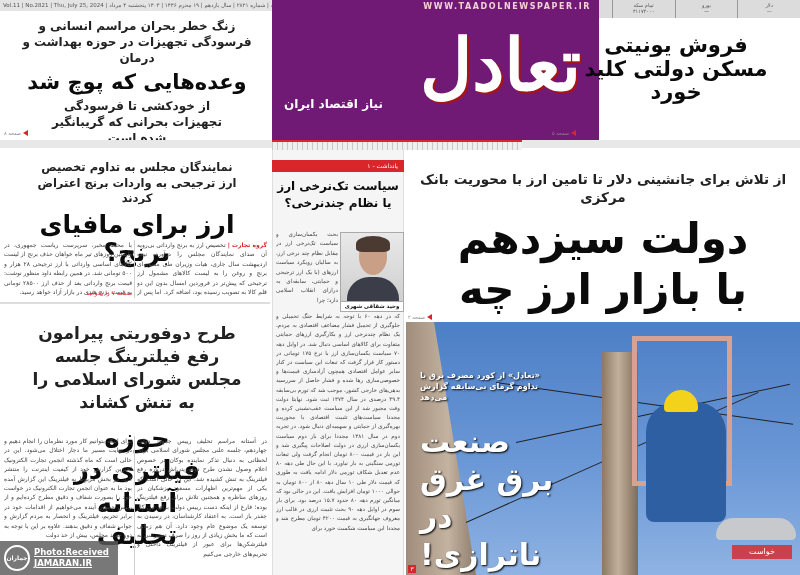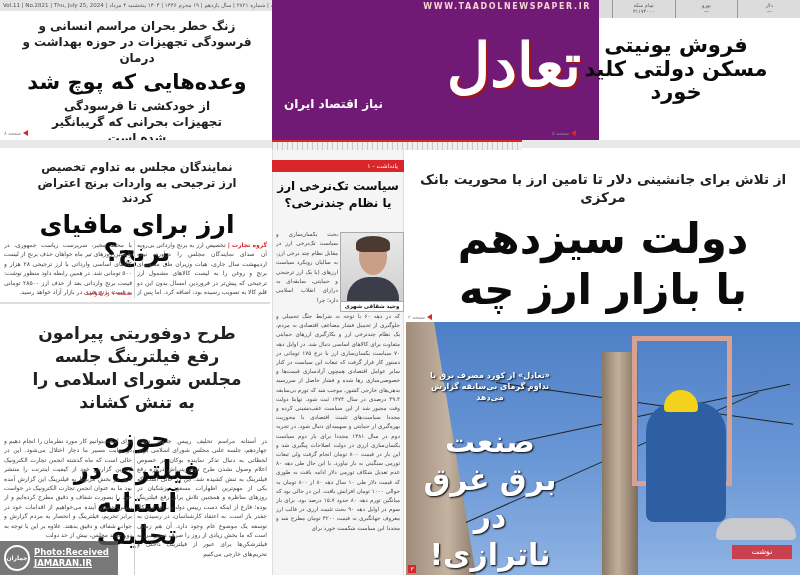--- a/index.html
+++ b/index.html
@@ -7,21 +7,21 @@
   body { font-family: "DejaVu Sans", sans-serif; color: #111; position: relative; direction: ltr; }
 
   .topbar { position: absolute; left: 0; top: 0; width: 800px; height: 11px; background: #e4e4e4; }
   .date-bar { position: absolute; left: 0; top: 0; width: 282px; height: 11px; font-size: 5.5px; line-height: 11px; color: #555; white-space: nowrap; overflow: hidden; padding-left: 3px; }
   .indices { position: absolute; left: 550px; top: 0; width: 250px; height: 18px; background: #dcdcdc; display: flex; }
   .index { flex: 1; border-left: 1px solid #999; text-align: center; font-size: 5px; line-height: 6px; color: #555; padding-top: 2px; direction: rtl; }
   .index:first-child { border-left: none; }
 
   .masthead { position: absolute; left: 272px; top: 0; width: 327px; height: 140px; background: #701a75; overflow: hidden; }
   .site-url { position: absolute; top: 2px; right: 8px; font-size: 8px; letter-spacing: 1.6px; color: #f2d3d3; font-weight: bold; }
-  .logo { position: absolute; right: 18px; top: 10px; font-family: "DejaVu Serif", serif; font-size: 60px; font-weight: bold; color: #fff; direction: rtl; line-height: 110px; text-shadow: 2px 2px 0 #a41418; }
+  .logo { position: absolute; right: 18px; top: 10px; font-family: "DejaVu Serif", serif; font-size: 72px; font-weight: bold; color: #fff; direction: rtl; line-height: 110px; text-shadow: 2px 2px 0 #a41418; }
   .tagline { position: absolute; left: 12px; top: 62px; font-size: 12px; color: #fff; font-weight: bold; direction: rtl; margin-top: 35px; }
   .ruler { position: absolute; left: 272px; top: 140px; width: 250px; height: 10px;
            background: repeating-linear-gradient(90deg, #c8c8c8 0 1px, #efefef 1px 5px); border-top: 2px solid #d9262b; }
 
   .story { position: absolute; direction: rtl; text-align: center; }
   .kicker { font-weight: bold; color: #222; line-height: 1.35; }
   .headline { font-weight: bold; color: #0b0b0b; line-height: 1.12; }
   .sub { font-weight: bold; color: #222; line-height: 1.35; }
   .page-ref { position: absolute; font-size: 5px; color: #888; direction: rtl; display: flex; align-items: center; gap: 2px; }
   .page-ref .tri { width: 0; height: 0; border-top: 3px solid transparent; border-bottom: 3px solid transparent; border-right: 5px solid #d9262b; }
@@ -43,21 +43,21 @@
 
   .photo { position: absolute; left: 406px; top: 322px; width: 394px; height: 253px; overflow: hidden;
            background: linear-gradient(180deg, #4d7fc6 0%, #6a97d6 55%, #8fb3e3 100%); }
   .photo .wall { position: absolute; left: 0; top: 0; width: 70px; height: 253px; background: linear-gradient(90deg, #a08c7a, #c4b3a1 60%, #8e7c6c); clip-path: polygon(0 0, 40% 0, 100% 100%, 0 100%); }
   .photo .pole { position: absolute; left: 196px; top: 30px; width: 36px; height: 223px; background: linear-gradient(90deg, #8a7866, #c2b09c 45%, #7e6c5a); }
   .photo .frame { position: absolute; left: 226px; top: 14px; width: 100px; height: 150px; border: 5px solid #d8a293; }
   .photo .worker { position: absolute; left: 240px; top: 80px; width: 80px; height: 120px; background: #2f5fa3; border-radius: 30px 30px 8px 8px; }
   .photo .helmet { position: absolute; left: 258px; top: 68px; width: 34px; height: 22px; background: #f2d21a; border-radius: 17px 17px 4px 4px; }
   .photo .lamp { position: absolute; left: 310px; top: 196px; width: 80px; height: 22px; background: #c7c9cc; border-radius: 40px 40px 10px 10px; }
   .photo .wire { position: absolute; height: 1px; background: #222; transform-origin: left center; }
-  .photo-text { position: absolute; direction: rtl; text-align: center; color: #fff; text-shadow: 1px 1px 2px #000; }
+  .photo-text { position: absolute; direction: rtl; text-align: left; color: #fff; text-shadow: 1px 1px 2px #000; }
   .photo-kicker { left: 420px; top: 370px; width: 140px; font-size: 8px; font-weight: bold; line-height: 1.4; }
   .photo-head { left: 420px; top: 423px; width: 140px; font-size: 30px; font-weight: bold; line-height: 1.25; }
   .photo-badge { position: absolute; right: 8px; bottom: 16px; width: 60px; height: 14px; background: rgba(217,38,43,0.8); color: #fff; font-size: 8px; line-height: 14px; text-align: center; direction: rtl; }
   .page-num { position: absolute; left: 408px; bottom: 2px; width: 8px; height: 8px; background: #d9262b; color: #fff; font-size: 6px; line-height: 8px; text-align: center; }
 
   .watermark { position: absolute; left: 0; top: 541px; width: 118px; height: 34px; background: rgba(90,90,90,0.82); display: flex; align-items: center; gap: 4px; padding-left: 4px; }
   .wm-logo { width: 26px; height: 26px; border: 2px solid #fff; border-radius: 50%; color: #fff; font-size: 10px; line-height: 22px; text-align: center; font-weight: bold; }
   .wm-text { color: #fff; font-size: 8.5px; font-weight: bold; line-height: 11px; text-decoration: underline; }
 </style>
 </head>
@@ -156,21 +156,21 @@
 <div class="photo">
   <div class="wall"></div>
   <div class="wire" style="left:90px; top:60px; width:300px; transform: rotate(8deg);"></div>
   <div class="wire" style="left:110px; top:120px; width:280px; transform: rotate(-12deg);"></div>
   <div class="wire" style="left:60px; top:200px; width:320px; transform: rotate(-24deg);"></div>
   <div class="pole"></div>
   <div class="frame"></div>
   <div class="worker"></div>
   <div class="helmet"></div>
   <div class="lamp"></div>
-  <div class="photo-badge">نوشت</div>
+  <div class="photo-badge">خواست</div>
 </div>
 <div class="photo-text photo-kicker">«تعادل» از کورد مصرف برق با تداوم گرمای بی‌سابقه گزارش می‌دهد</div>
 <div class="photo-text photo-head">صنعت برق غرق در ناترازی!</div>
 <div class="page-num">۳</div>
 
 <div class="watermark">
   <div class="wm-logo" style="font-size:6px;">جماران</div>
   <div>
     <div class="wm-text">Photo:Received</div>
     <div class="wm-text">JAMARAN.IR</div>

